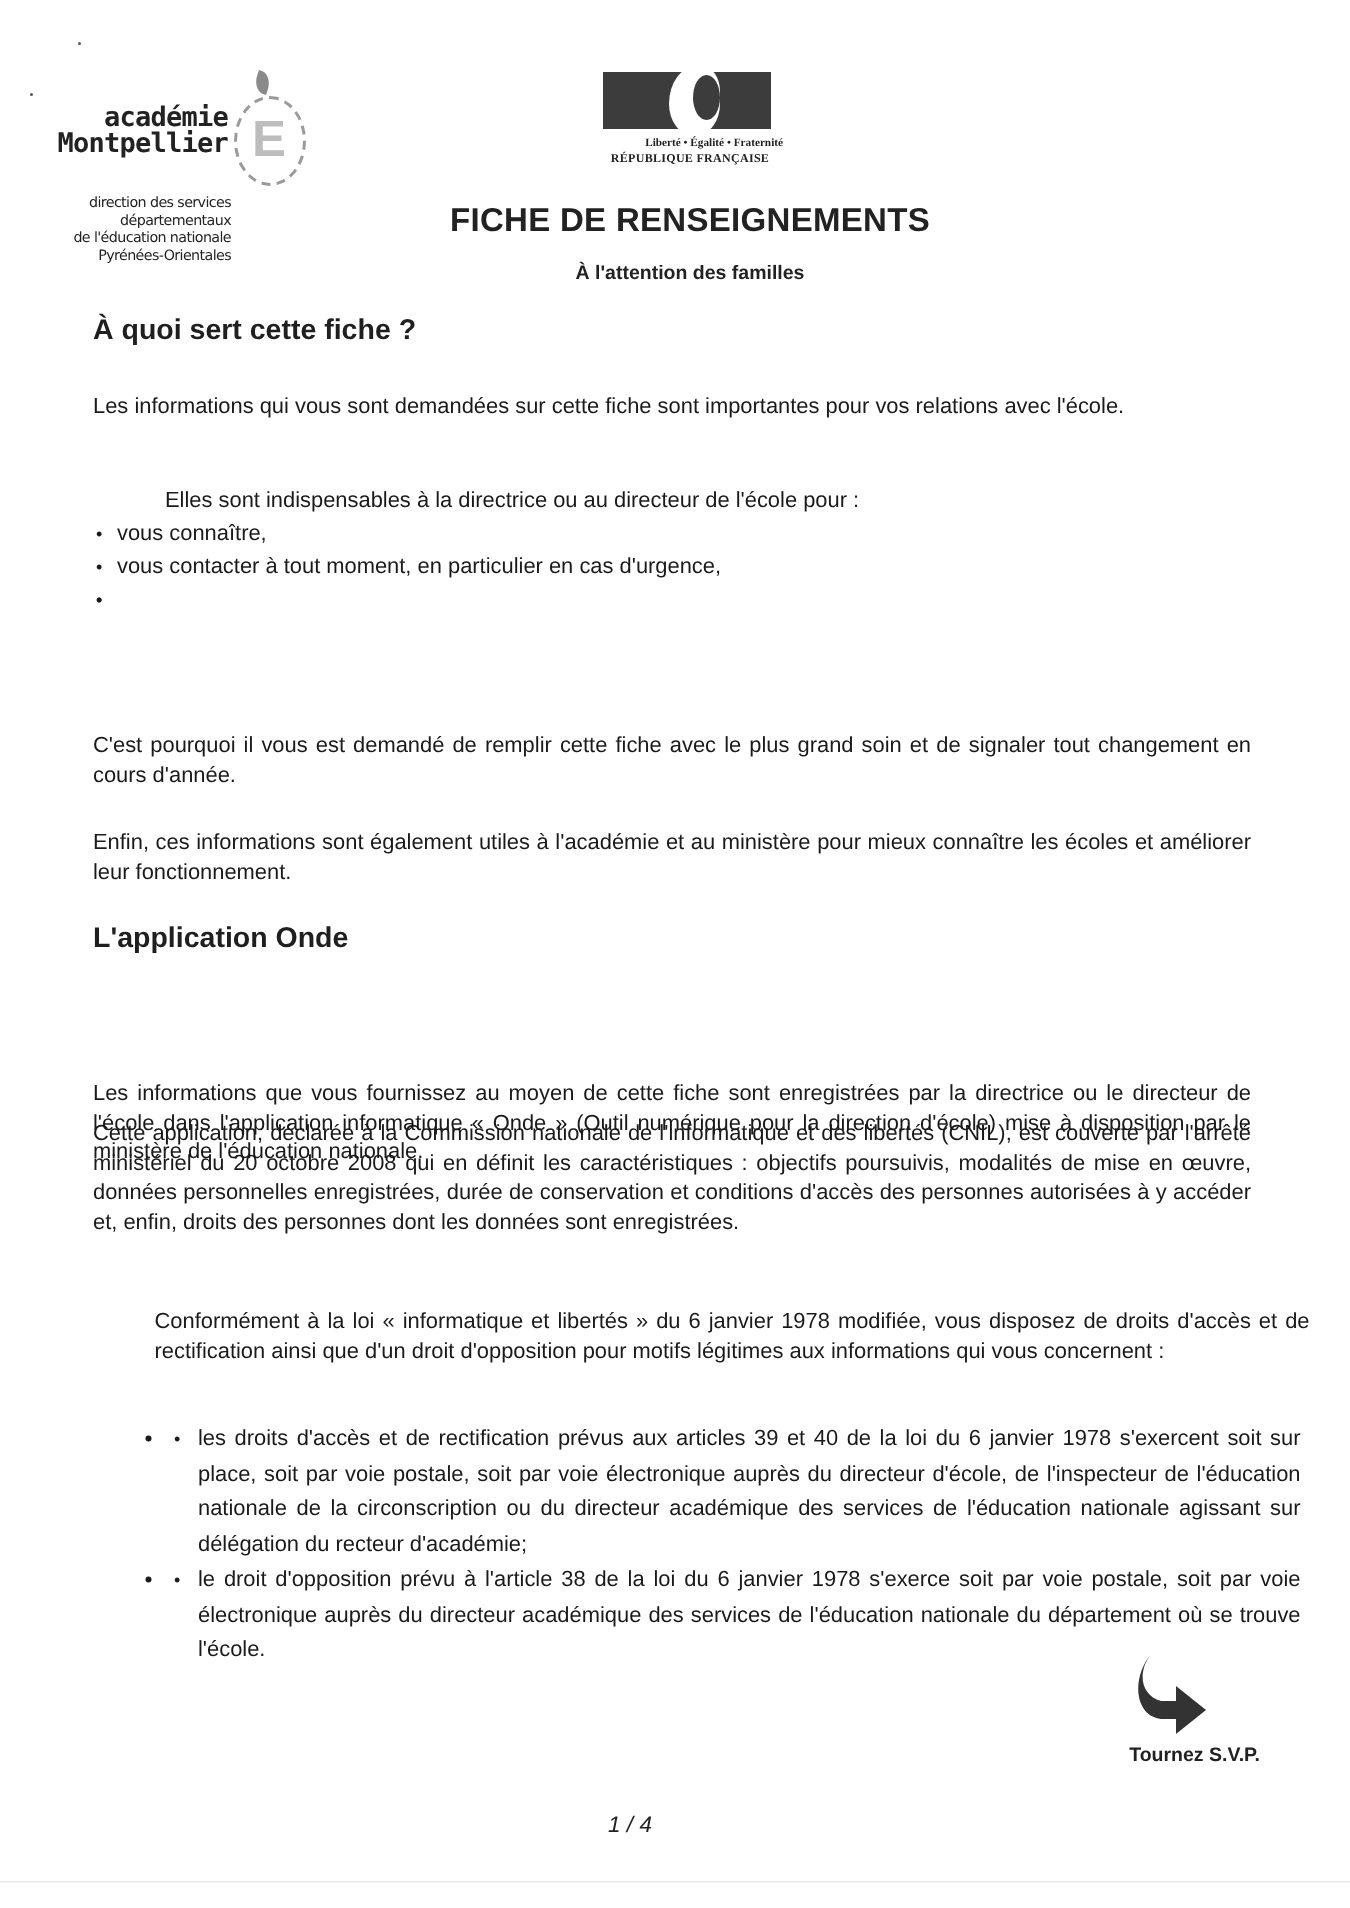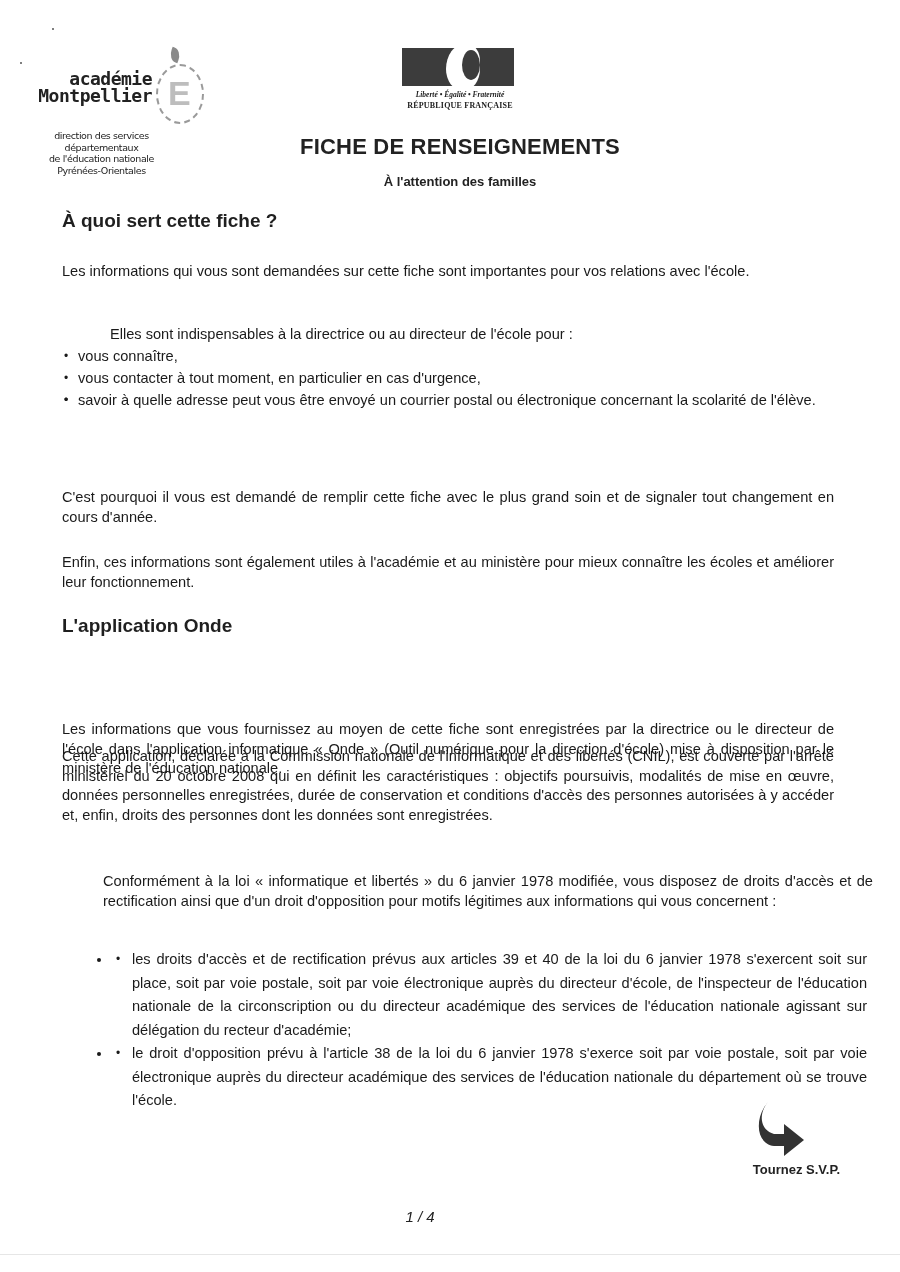--- a/index.html
+++ b/index.html
@@ -5,27 +5,27 @@
   html, body { margin: 0; padding: 0; background: #ffffff; }
   body { width: 900px; height: 1272px; position: relative; overflow: hidden; color: #1a1a1a; font-family: "Liberation Sans", sans-serif; }
   .abs { position: absolute; }
 
   
   .acad-logo { left: 60px; top: 48px; width: 160px; height: 140px; }
   .acad-line1 { position: absolute; right: 68px; top: 22px; font-family: "DejaVu Sans Mono", monospace; font-weight: bold; font-size: 18px; letter-spacing: -0.5px; color: #222; text-align: right; line-height: 17px; white-space: nowrap; }
   .acad-circle { position: absolute; left: 96px; top: 16px; width: 44px; height: 56px; border-radius: 50%; border: 2px dashed #9a9a9a; }
   .acad-e { position: absolute; left: 108px; top: 26px; font-size: 34px; font-weight: bold; color: #bdbdbd; font-family: "Liberation Sans", sans-serif; }
   .acad-leaf { position: absolute; left: 110px; top: 0px; width: 10px; height: 14px; background: #8a8a8a; border-radius: 0 80% 0 80%; transform: rotate(20deg); }
-  .acad-sub { position: absolute; right: 66px; top: 82px; font-family: "DejaVu Sans", sans-serif; font-size: 9.5px; letter-spacing: -0.4px; line-height: 11.5px; text-align: center; color: #222; white-space: nowrap; }
+  .acad-sub { position: absolute; right: 66px; top: 82px; font-family: "DejaVu Sans", sans-serif; font-size: 9.5px; letter-spacing: -0.4px; line-height: 11.5px; text-align: right; color: #222; white-space: nowrap; }
 
   .rf-logo { left: 398px; top: 48px; width: 124px; height: 70px; }
   .rf-box { position: absolute; left: 4px; top: 0; width: 112px; height: 38px; background: #3c3c3c; overflow: hidden; }
   .rf-face { position: absolute; left: 44px; top: -4px; width: 34px; height: 46px; background: #ffffff; border-radius: 60% 40% 50% 50%; }
   .rf-face2 { position: absolute; left: 60px; top: 2px; width: 18px; height: 30px; background: #3c3c3c; border-radius: 50%; }
-  .rf-motto { position: absolute; left: 0; top: 42px; width: 124px; text-align: center; font-family: "Liberation Serif", serif; font-style: italic; font-weight: bold; font-size: 7.5px; color: #222; }
+  .rf-motto { position: absolute; left: 0; top: 42px; width: 124px; text-align: right; font-family: "Liberation Serif", serif; font-weight: bold; font-size: 7.5px; color: #222; }
   .rf-name { position: absolute; left: 0; top: 53px; width: 124px; text-align: center; font-family: Liberation Serif, serif; font-weight: bold; font-size: 8px; color: #222; letter-spacing: 0.2px; }
 
   .doc-title { left: 260px; top: 134px; width: 400px; text-align: center; font-size: 22px; font-weight: bold; color: #222; letter-spacing: 0.2px; }
   .doc-subtitle { left: 260px; top: 174px; width: 400px; text-align: center; font-size: 13px; font-weight: bold; color: #222; }
 
   .h2 { font-size: 19px; font-weight: bold; color: #1f1f1f; }
   .p { font-size: 14.6px; line-height: 19.5px; color: #1a1a1a; text-align: justify; }
   .para { left: 62px; width: 772px; }
   .bullets { list-style: none; margin: 0; padding: 0; }
   .bullets li { position: relative; padding-left: 38px; font-size: 14.6px; line-height: 22px; text-align: justify; }
@@ -78,21 +78,21 @@
 <div class="abs h2" style="left:62px; top:210px;">À quoi sert cette fiche ?</div>
 
 <div class="abs p para" style="top:262px;">Les informations qui vous sont demandées sur cette fiche sont importantes pour vos relations avec l'école.</div>
 
 <div class="abs p para" style="top:325px;margin-left:48px;">Elles sont indispensables à la directrice ou au directeur de l'école pour :</div>
 
 <ul class="abs bullets para" style="left:40px; width:794px; top:345px;">
   <li><span class="dot">•</span><span>vous connaître,</span></li>
   <li><span class="dot">•</span><span>vous contacter à tout moment, en particulier en cas d'urgence,</span></li>
   <li><span class="dot">•</span></li>
-  <li><span class="dot">•</span><span>savoir à quelle adresse peut vous être envoyé un courrier postal ou électronique concernant la scolarité de l'élève.</span></li>
+  <li><span class="dot">•</span></li>
 </ul>
 
 <div class="abs p para" style="top:488px;">C'est pourquoi il vous est demandé de remplir cette fiche avec le plus grand soin et de signaler tout changement en cours d'année.</div>
 
 <div class="abs p para" style="top:553px;">Enfin, ces informations sont également utiles à l'académie et au ministère pour mieux connaître les écoles et améliorer leur fonctionnement.</div>
 
 <div class="abs h2" style="left:62px; top:615px;">L'application Onde</div>
 
 <div class="abs p para" style="top:680px;margin-top:40px;">Les informations que vous fournissez au moyen de cette fiche sont enregistrées par la directrice ou le directeur de l'école dans l'application informatique « Onde » (Outil numérique pour la direction d'école) mise à disposition par le ministère de l'éducation nationale.</div>
 

